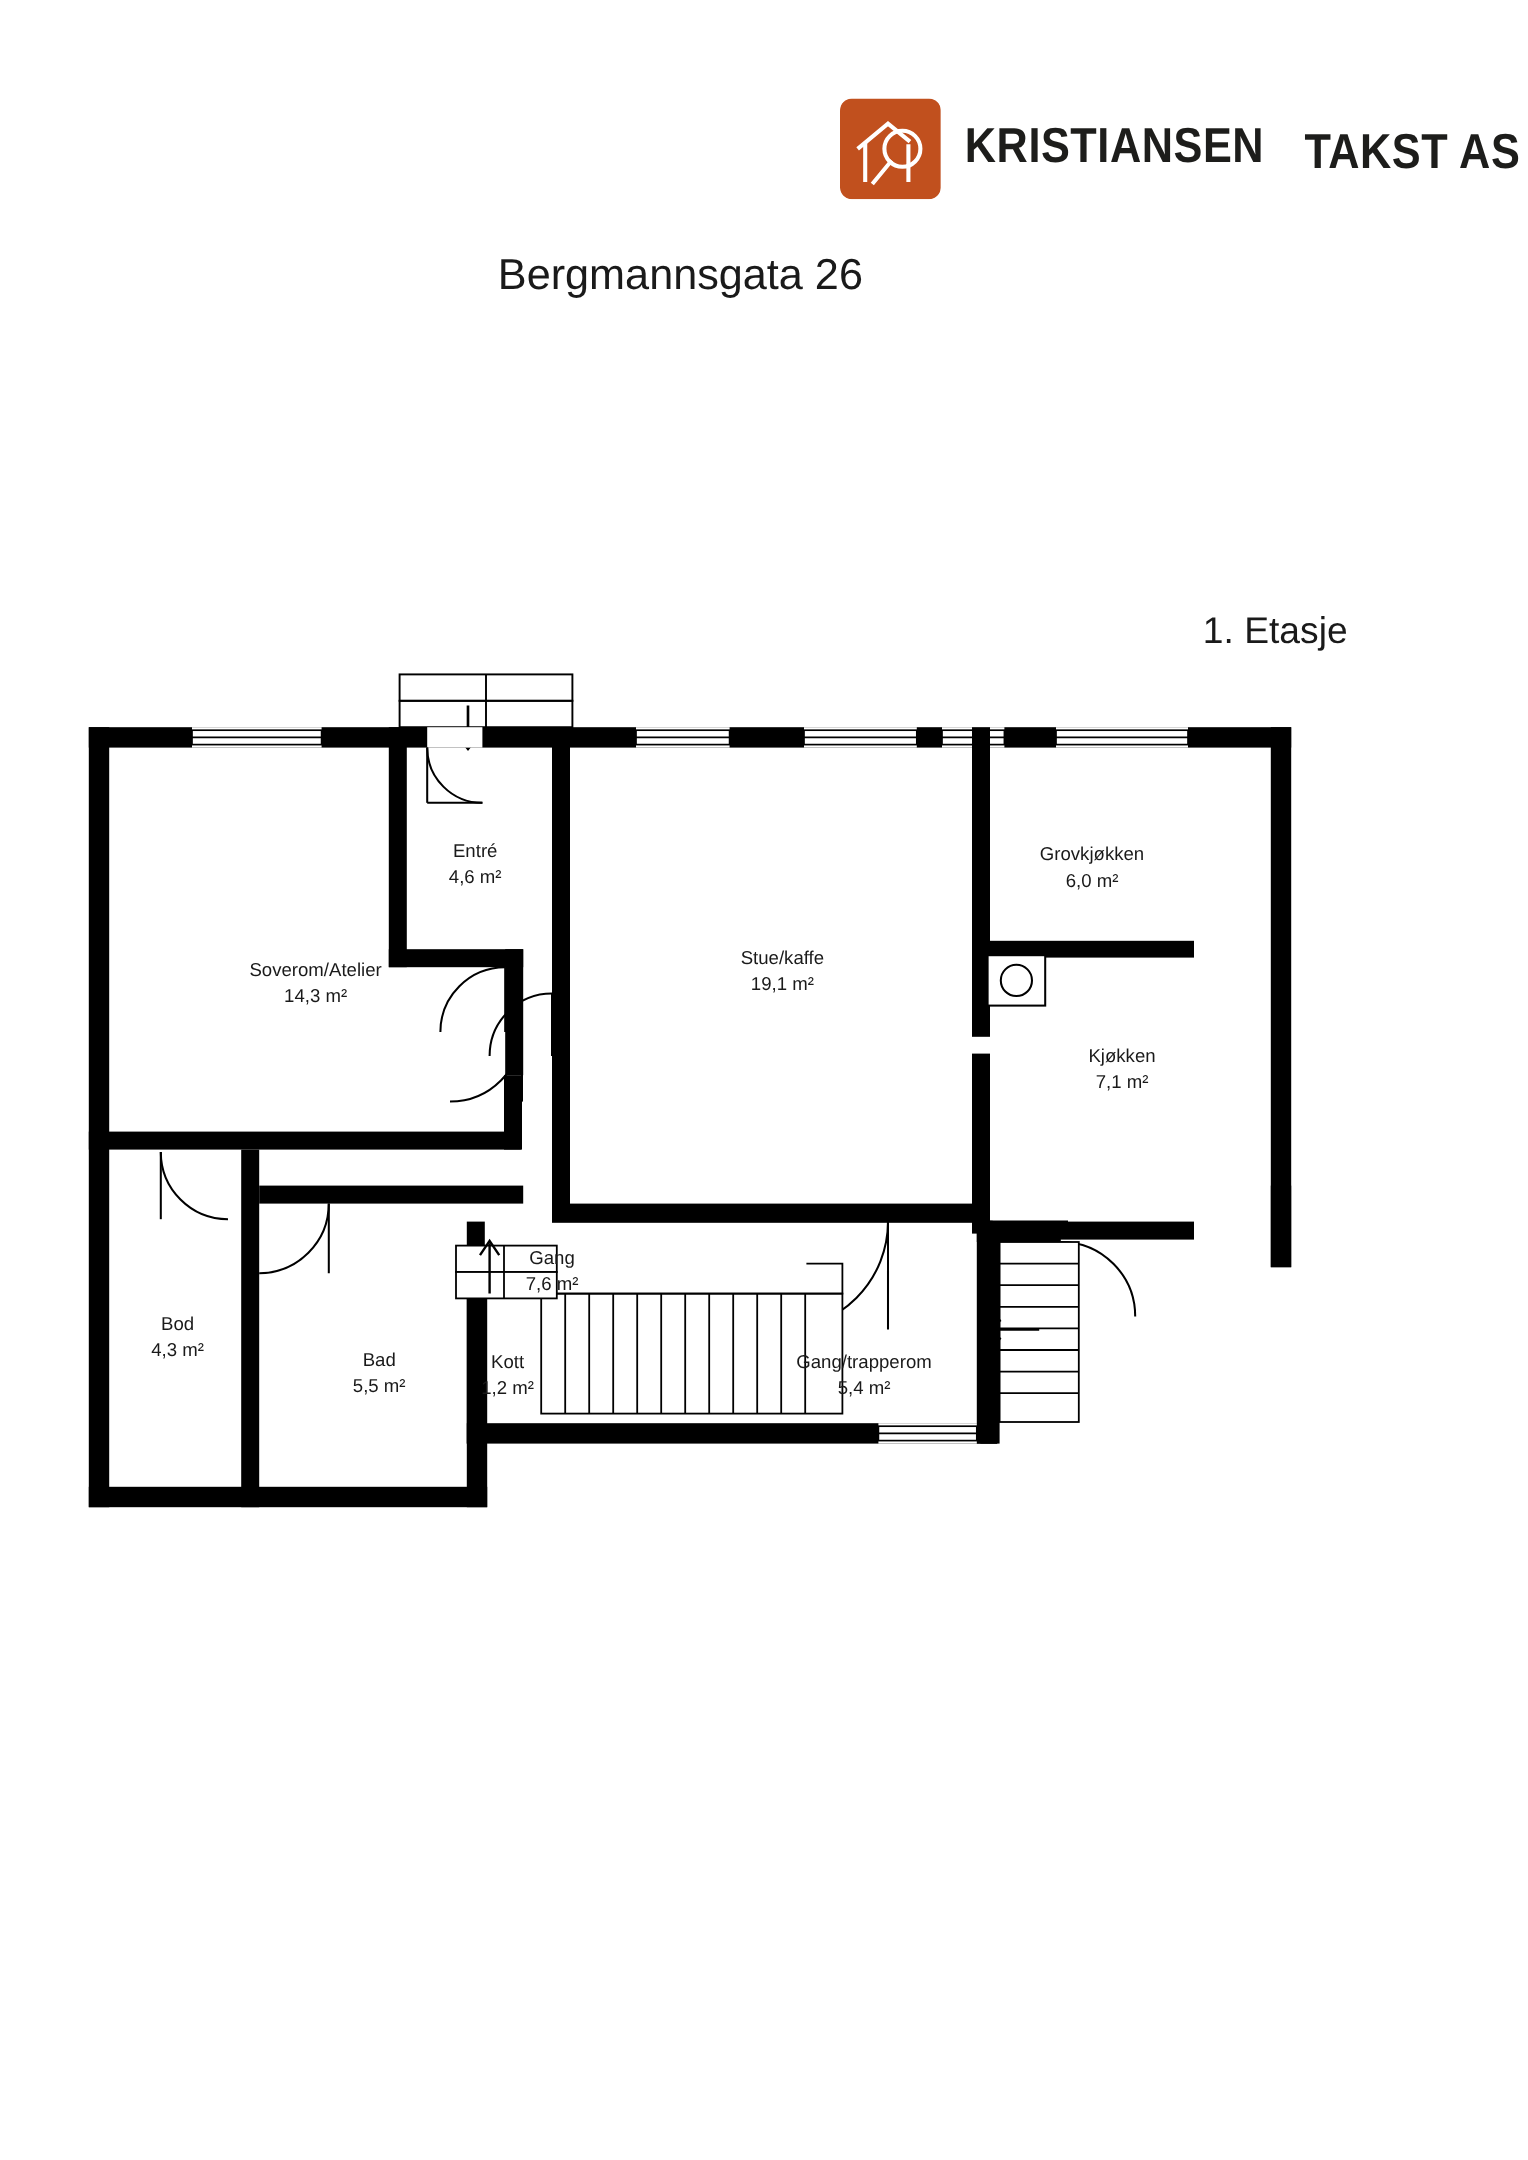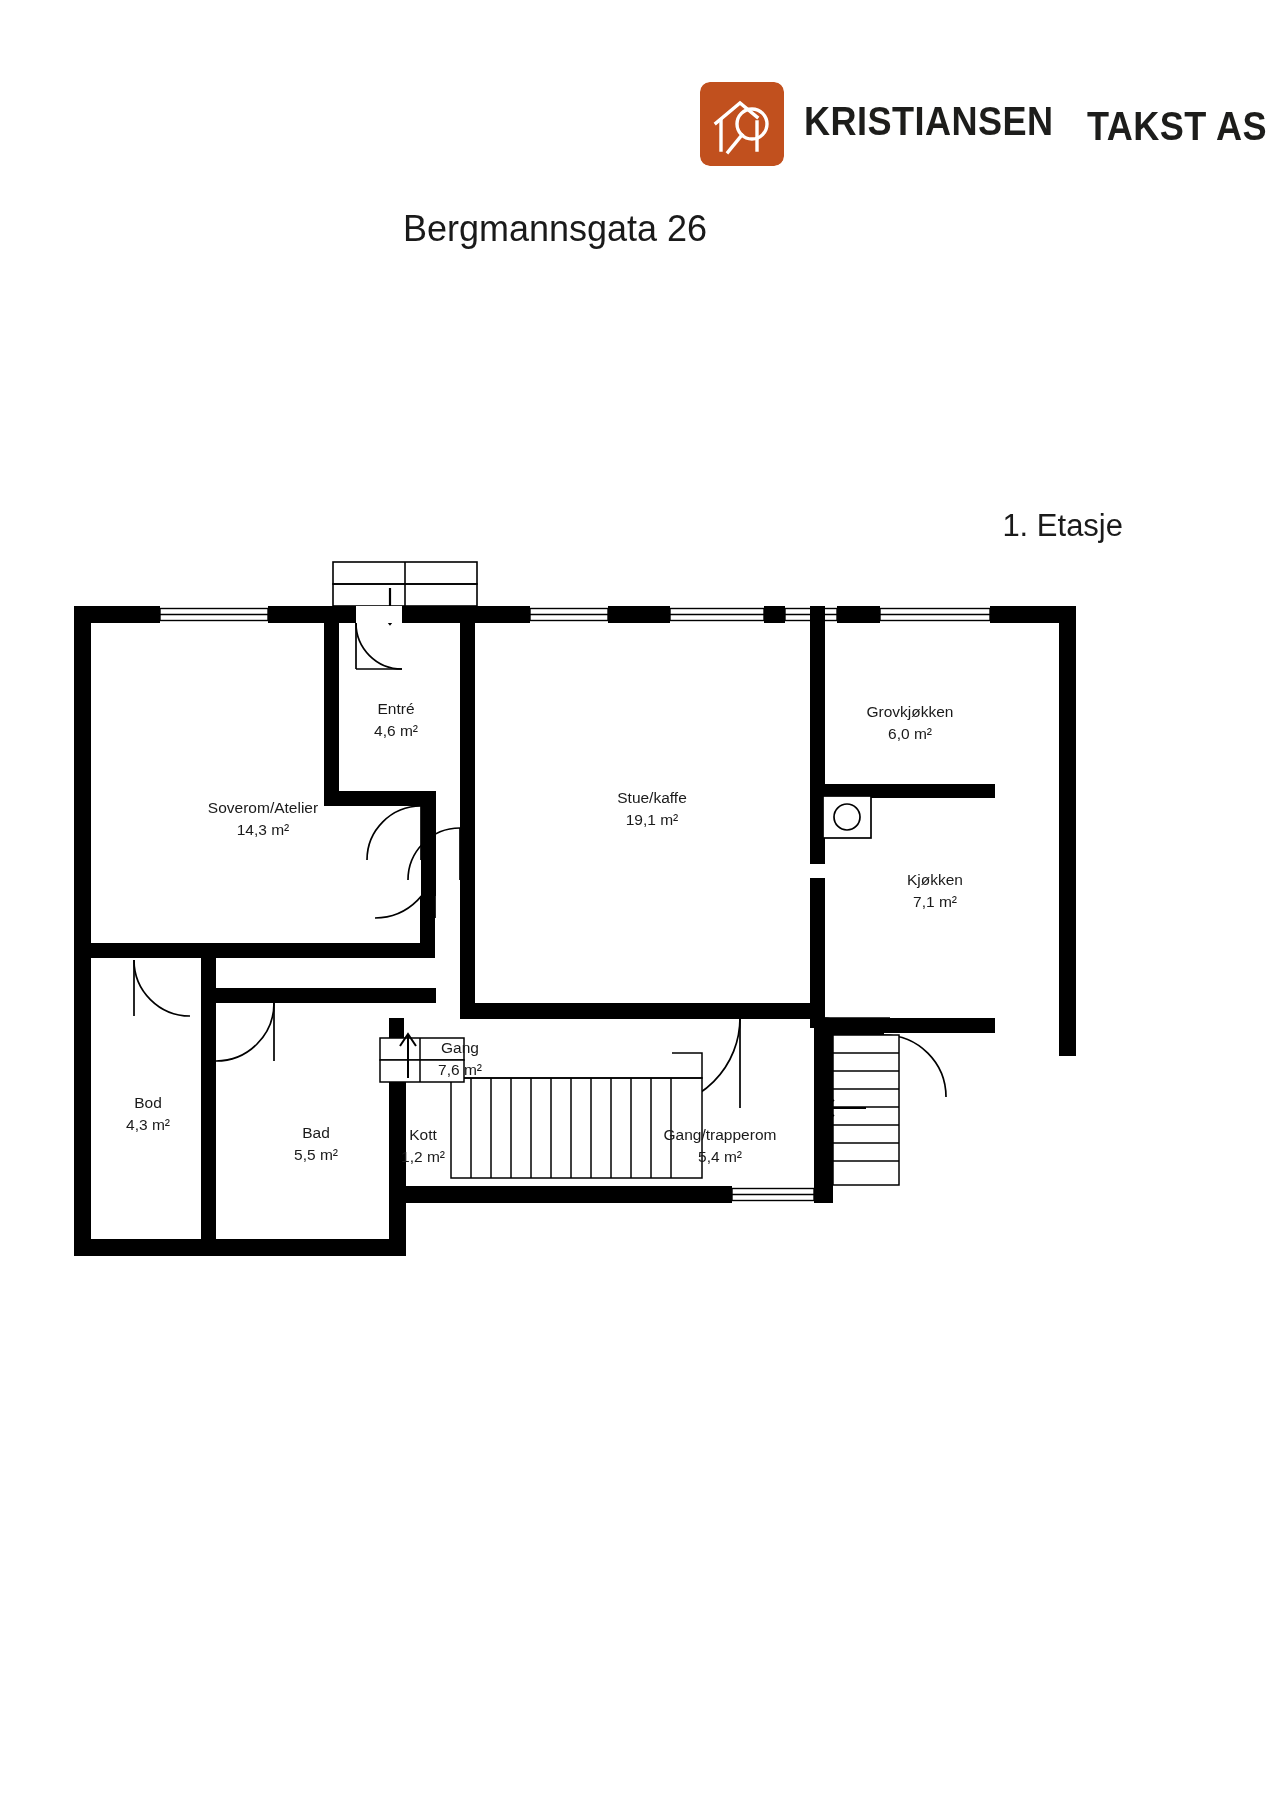--- a/index.html
+++ b/index.html
@@ -45,21 +45,21 @@
     transform-origin: left center;
     white-space: nowrap;
   }
   .brand-line1 { font-size: 41px; }
   .brand-line2 { font-size: 41px; margin-top: 5px; }
 
   
   .address-title {
     position: absolute;
     top: 208px;
-    left: 0;
+    left: 12px;
     width: 1110px;
     text-align: center;
     font-size: 36px;
     color: #1a1a1a;
   }
   .floor-title {
     position: absolute;
     top: 508px;
     left: 0;
     width: 1123px;

